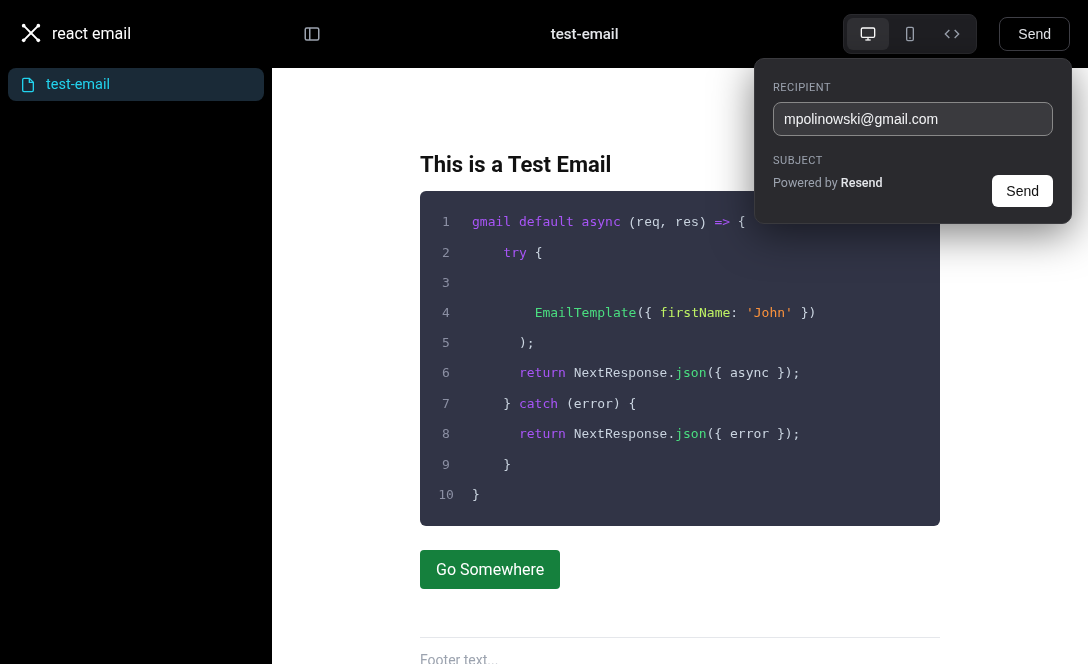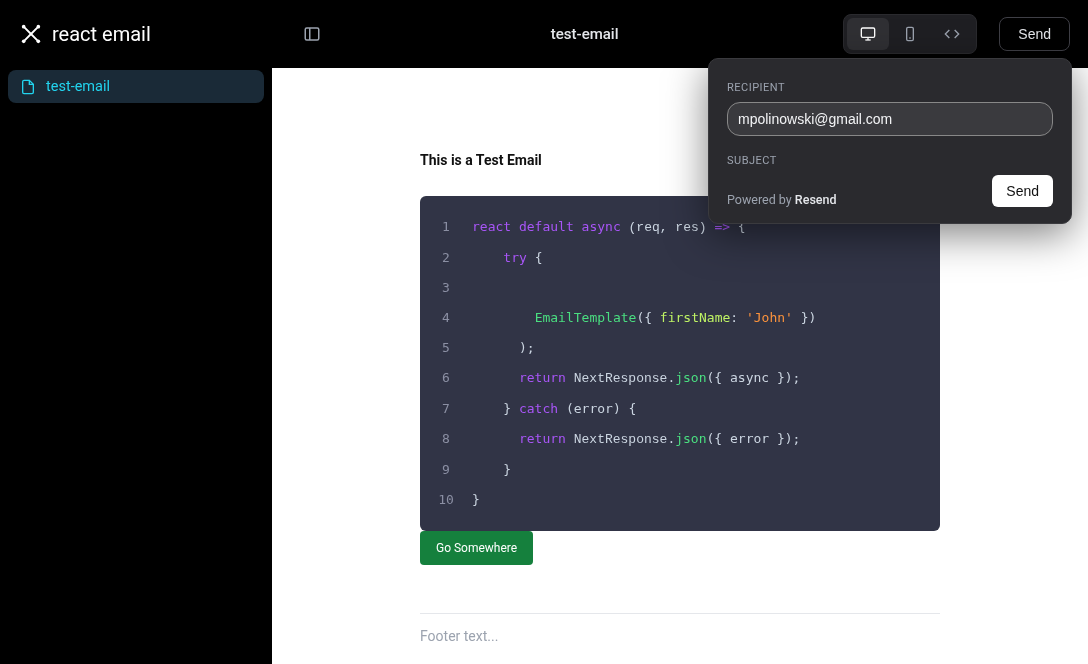--- a/index.html
+++ b/index.html
@@ -2,60 +2,60 @@
 <html><head>
 <meta charset="utf-8">
 <style>
   * { box-sizing: border-box; margin: 0; padding: 0; }
   html, body { width: 1088px; height: 664px; overflow: hidden; font-family: -apple-system, BlinkMacSystemFont, "Segoe UI", Roboto, sans-serif; }
   body { display: flex; background: #000; color: #fff; }
 
   
   .sidebar { width: 272px; background: #000; display: flex; flex-direction: column; padding: 0; }
   .brand { display: flex; align-items: center; gap: 10px; padding: 22px 20px 22px 20px; }
-  .brand-text { font-size: 20px; font-weight: 400; color: #fff; }
+  .brand-text { font-size: 16px; font-weight: 400; color: #fff; }
   .nav-list { padding: 2px 8px; }
   .nav-item { display: flex; align-items: center; gap: 10px; padding: 8px 12px; border-radius: 8px; background: #1a2a37; color: #22d3ee; font-size: 14.5px; cursor: pointer; }
 
   
   .main { flex: 1; display: flex; flex-direction: column; background: #000; position: relative; }
   .topbar { height: 68px; display: flex; align-items: center; padding: 0 18px 0 26px; gap: 12px; }
   .collapse-btn { display: flex; align-items: center; justify-content: center; width: 28px; height: 28px; color: #9ca3af; border-radius: 6px; cursor: pointer; }
   .title { flex: 1; text-align: center; font-size: 15px; font-weight: 500; color: #e5e7eb; }
   .view-toggle { display: flex; background: #1f1f23; border-radius: 8px; padding: 3px; gap: 0; border: 1px solid #2a2a2e; }
   .view-btn { width: 42px; height: 32px; display: flex; align-items: center; justify-content: center; color: #9ca3af; border-radius: 6px; cursor: pointer; }
   .view-btn.active { background: #303034; color: #fff; }
   .send-btn-top { margin-left: 10px; padding: 8px 18px; border: 1px solid #3f3f46; border-radius: 8px; background: transparent; color: #e5e7eb; font-size: 14px; cursor: pointer; }
 
   
   .canvas { flex: 1; background: #fff; color: #111; overflow: hidden; position: relative; }
   .email-body { max-width: 520px; margin: 0 auto; padding-top: 84px; }
-  .email-heading { font-size: 14px; font-weight: 700; color: #111; margin-bottom: 28px; }
+  .email-heading { font-size: 22px; font-weight: 700; color: #111; margin-bottom: 14px; }
 
   .code-block { background: #313446; border-radius: 6px; padding: 16px 0 16px 0; font-family: ui-monospace, "SFMono-Regular", Menlo, Consolas, monospace; font-size: 13px; line-height: 30px; color: #cbd5e1; }
   .code-row { display: flex; }
   .line-num { width: 52px; text-align: center; color: #8b8fa3; flex-shrink: 0; }
   .code-text { white-space: pre; }
 
   .tok-kw   { color: #a855f7; }   
   .tok-punc { color: #cbd5e1; }
   .tok-fn   { color: #4ade80; }   
   .tok-id   { color: #cbd5e1; font-family: Liberation Mono, monospace; }   
   .tok-prop { color: #bef264; }   
   .tok-str  { color: #fb923c; }   
 
-  .cta { display: inline-block; background: #15803d; color: #fff; padding: 10px 16px; font-size: 12px; border-radius: 4px; cursor: pointer; text-align: right; }
+  .cta { margin-top: 24px; display: inline-block; background: #15803d; color: #fff; padding: 10px 16px; font-size: 16px; border-radius: 4px; cursor: pointer; text-align: right; }
   .divider { margin-top: 48px; border-top: 1px solid #e5e7eb; padding-top: 14px; color: #9ca3af; font-size: 14px; }
 
   
-  .send-panel { position: absolute; top: 58px; right: 16px; width: 364px; background: #2a2a2e; border: 1px solid #3a3a3e; border-radius: 10px; padding: 22px 18px 16px 18px; box-shadow: 0 10px 40px rgba(0,0,0,.5); z-index: 10; }
+  .send-panel { position: absolute; top: 58px; right: 16px; width: 318px; background: #2a2a2e; border: 1px solid #3a3a3e; border-radius: 10px; padding: 22px 18px 16px 18px; box-shadow: 0 10px 40px rgba(0,0,0,.5); z-index: 10; }
   .panel-label { font-size: 11px; letter-spacing: .5px; color: #9ca3af; margin-bottom: 8px; }
-  .panel-input { width: 100%; background: #3a3a3e; border: 1px solid #4a4a4e; border-radius: 13px; padding: 8px 10px; color: #f3f4f6; font-size: 14px; margin-bottom: 18px; }
+  .panel-input { width: 100%; background: #3a3a3e; border: 1px solid #4a4a4e; border-radius: 8px; padding: 8px 10px; color: #f3f4f6; font-size: 14px; margin-bottom: 18px; }
   .panel-input.focus { border-color: #888; }
-  .panel-footer { display: flex; align-items: flex-end; justify-content: space-between; margin-top: 6px; }
+  .panel-footer { display: flex; align-items: flex-start; justify-content: space-between; margin-top: 6px; }
   .powered { font-size: 12.5px; color: #9ca3af; }
   .powered strong { color: #e5e7eb; font-weight: 500; }
   .send-btn { background: #fff; color: #111; border: none; border-radius: 6px; padding: 8px 14px; font-size: 14px; font-weight: 500; cursor: pointer; }
 
   svg { display: block; }
 </style>
 </head>
 <body>
 
 <aside class="sidebar">
@@ -129,21 +129,21 @@
     <button class="send-btn-top">Send</button>
   </div>
 
   <div class="canvas">
     <div class="email-body">
       <div class="email-heading">This is a Test Email</div>
 
       <div class="code-block" id="code-block">
           <div class="code-row">
             <div class="line-num">1</div>
-            <div class="code-text"><span></span><span class="tok-kw">react </span><span class="tok-kw">default </span><span class="tok-kw">async </span><span class="tok-id">(req, res) </span><span class="tok-kw">=&gt;</span><span class="tok-punc"> {</span></div>
+            <div class="code-text"><span></span><span class="tok-kw">gmail </span><span class="tok-kw">default </span><span class="tok-kw">async </span><span class="tok-id">(req, res) </span><span class="tok-kw">=&gt;</span><span class="tok-punc"> {</span></div>
           </div>
           <div class="code-row">
             <div class="line-num">2</div>
             <div class="code-text"><span>    </span><span class="tok-kw">try </span><span class="tok-punc">{</span></div>
           </div>
           <div class="code-row">
             <div class="line-num">3</div>
           </div>
           <div class="code-row">
             <div class="line-num">4</div>

